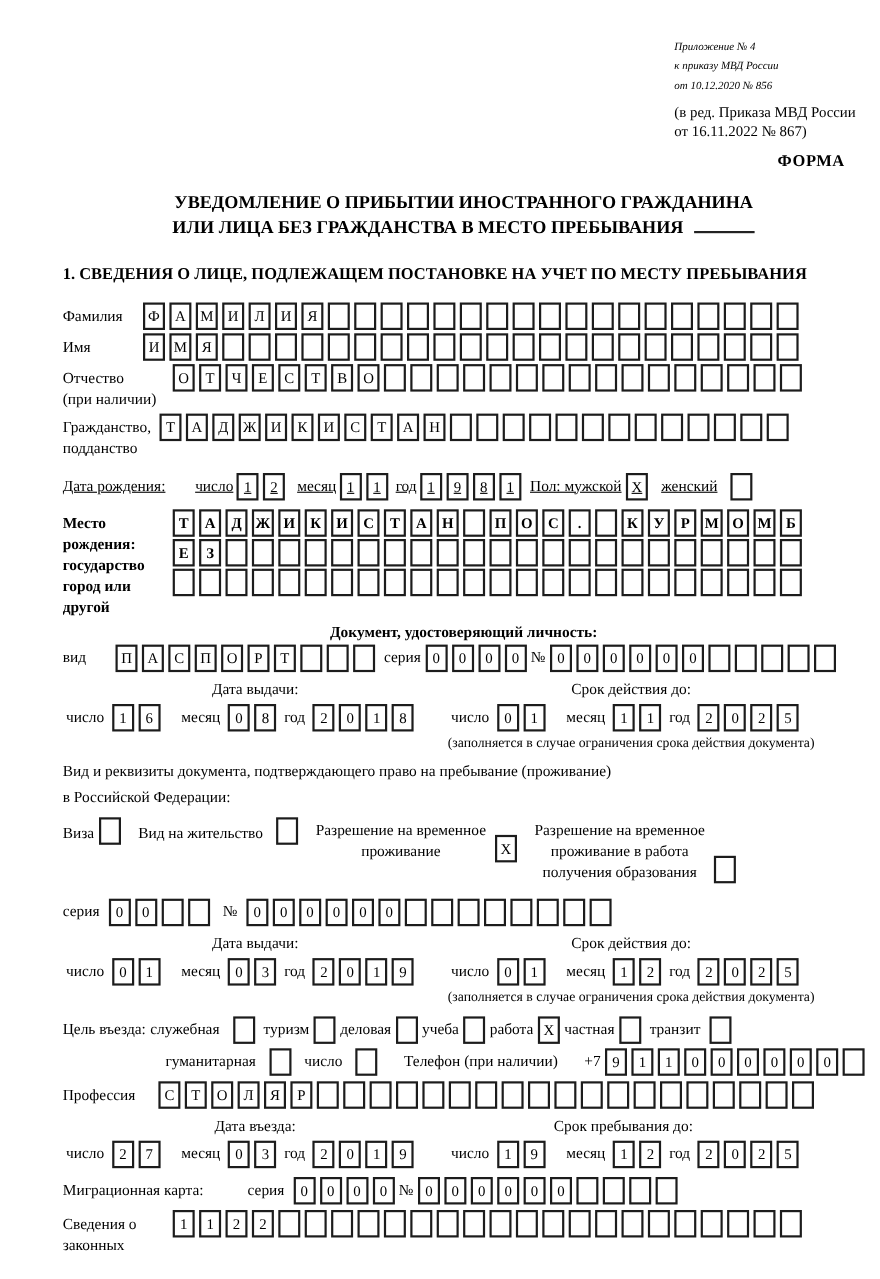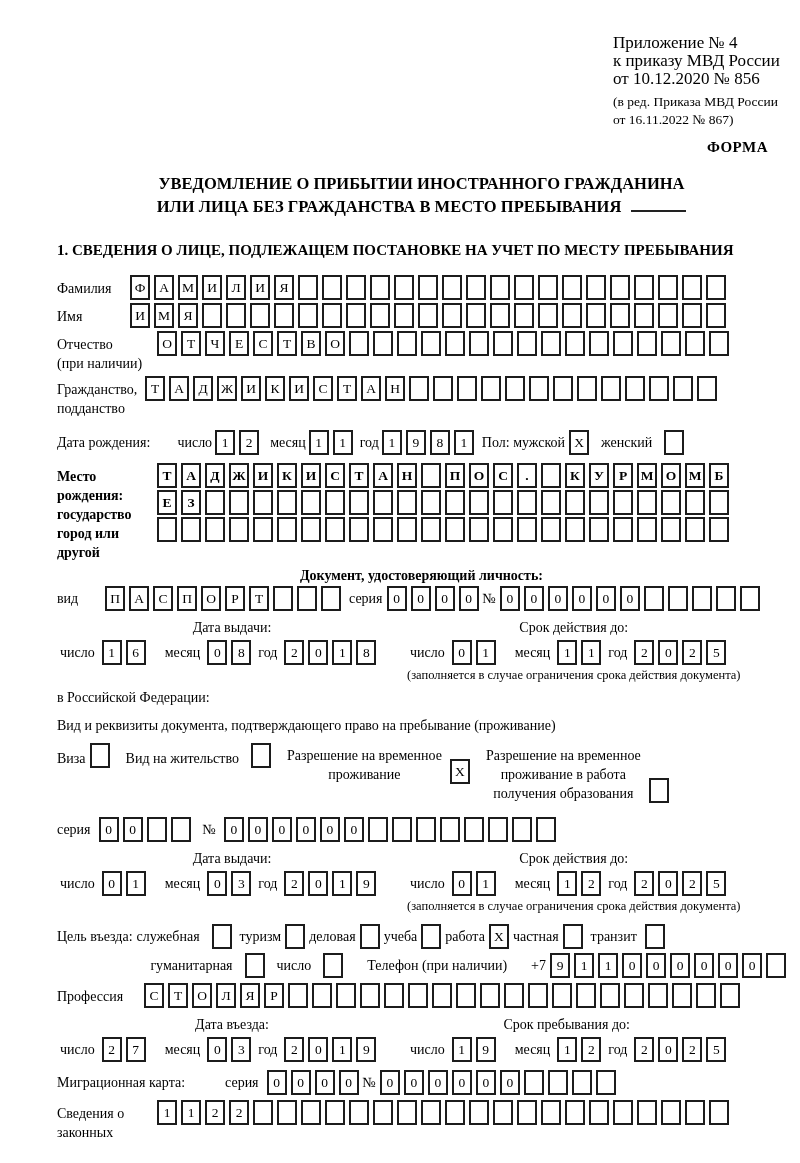--- a/index.html
+++ b/index.html
@@ -1,18 +1,18 @@
 <!DOCTYPE html>
 <html><head>
 <meta charset="utf-8">
 <style>
   html,body{margin:0;padding:0;background:#fff;}
   body{width:800px;min-height:1163px;color:#000;font-family:"Liberation Serif",serif;font-size:14px;}
   .page{padding:34px 14px 20px 57px;box-sizing:border-box;}
-  .appendix{margin-left:556px;font-size:17px;line-height:18px;}
+  .appendix{margin-left:556px;font-size:10px;line-height:18px;font-style:italic;}
   .appendix-rev{margin-left:556px;font-size:13.5px;line-height:18px;margin-top:5px;}
   .forma{text-align:right;font-weight:bold;font-size:15px;margin-top:10px;letter-spacing:.5px;padding-right:18px;}
   .title{text-align:center;font-weight:bold;font-size:16.5px;line-height:23px;margin-top:16px;}
   .title-underline{display:inline-block;width:55px;border-bottom:2.5px solid #222;height:14px;margin-left:10px;}
   .sec-head{font-weight:bold;font-size:15px;margin-top:24px;}
   .frow{display:flex;align-items:flex-start;margin-top:3px;}
   .flabel{font-size:14px;line-height:19px;flex-shrink:0;padding-top:4px;}
   .cells{display:inline-flex;gap:4px;flex-shrink:0;}
   .cell{width:20px;height:25px;border:2px solid #1c1c1c;box-sizing:border-box;display:inline-flex;align-items:center;justify-content:center;font-size:13.5px;background:#fff;flex-shrink:0;}
   .cellstack{display:flex;flex-direction:column;gap:2px;}
@@ -180,21 +180,21 @@
         <span class="cell"></span>
         <span class="cell"></span>
         <span class="cell"></span>
         <span class="cell"></span>
         <span class="cell"></span>
         <span class="cell"></span>
         <span class="cell"></span>
       </div>
   </div>
 
-  <div class="inline-row" style="margin-top:12px;">
+  <div class="inline-row" style="margin-top:12px;text-decoration:underline;">
     <span>Дата рождения:</span>
     <span class="gap24"></span>
     <span class="dlabel">число</span>
     <span class="cells">
         <span class="cell">1</span>
         <span class="cell">2</span>
       </span>
     <span class="gap8"></span>
     <span class="dlabel">месяц</span>
     <span class="cells">
@@ -397,22 +397,22 @@
             <span class="cell">2</span>
             <span class="cell">0</span>
             <span class="cell">2</span>
             <span class="cell">5</span>
           </span>
       </div>
       <div class="small-note">(заполняется в случае ограничения срока действия документа)</div>
     </div>
   </div>
 
+  <div class="intro">Вид и реквизиты документа, подтверждающего право на пребывание (проживание)</div>
   <div class="intro" style="margin-top:6px;">в Российской Федерации:</div>
-  <div class="intro">Вид и реквизиты документа, подтверждающего право на пребывание (проживание)</div>
 
   <div class="chkrow">
     <div class="chkgrp">
       <span class="chklabel">Виза</span>
       <span class="gap4"></span>
       <span class="cells">
           <span class="cell"></span>
         </span>
     </div>
     <span class="gap16"></span>

